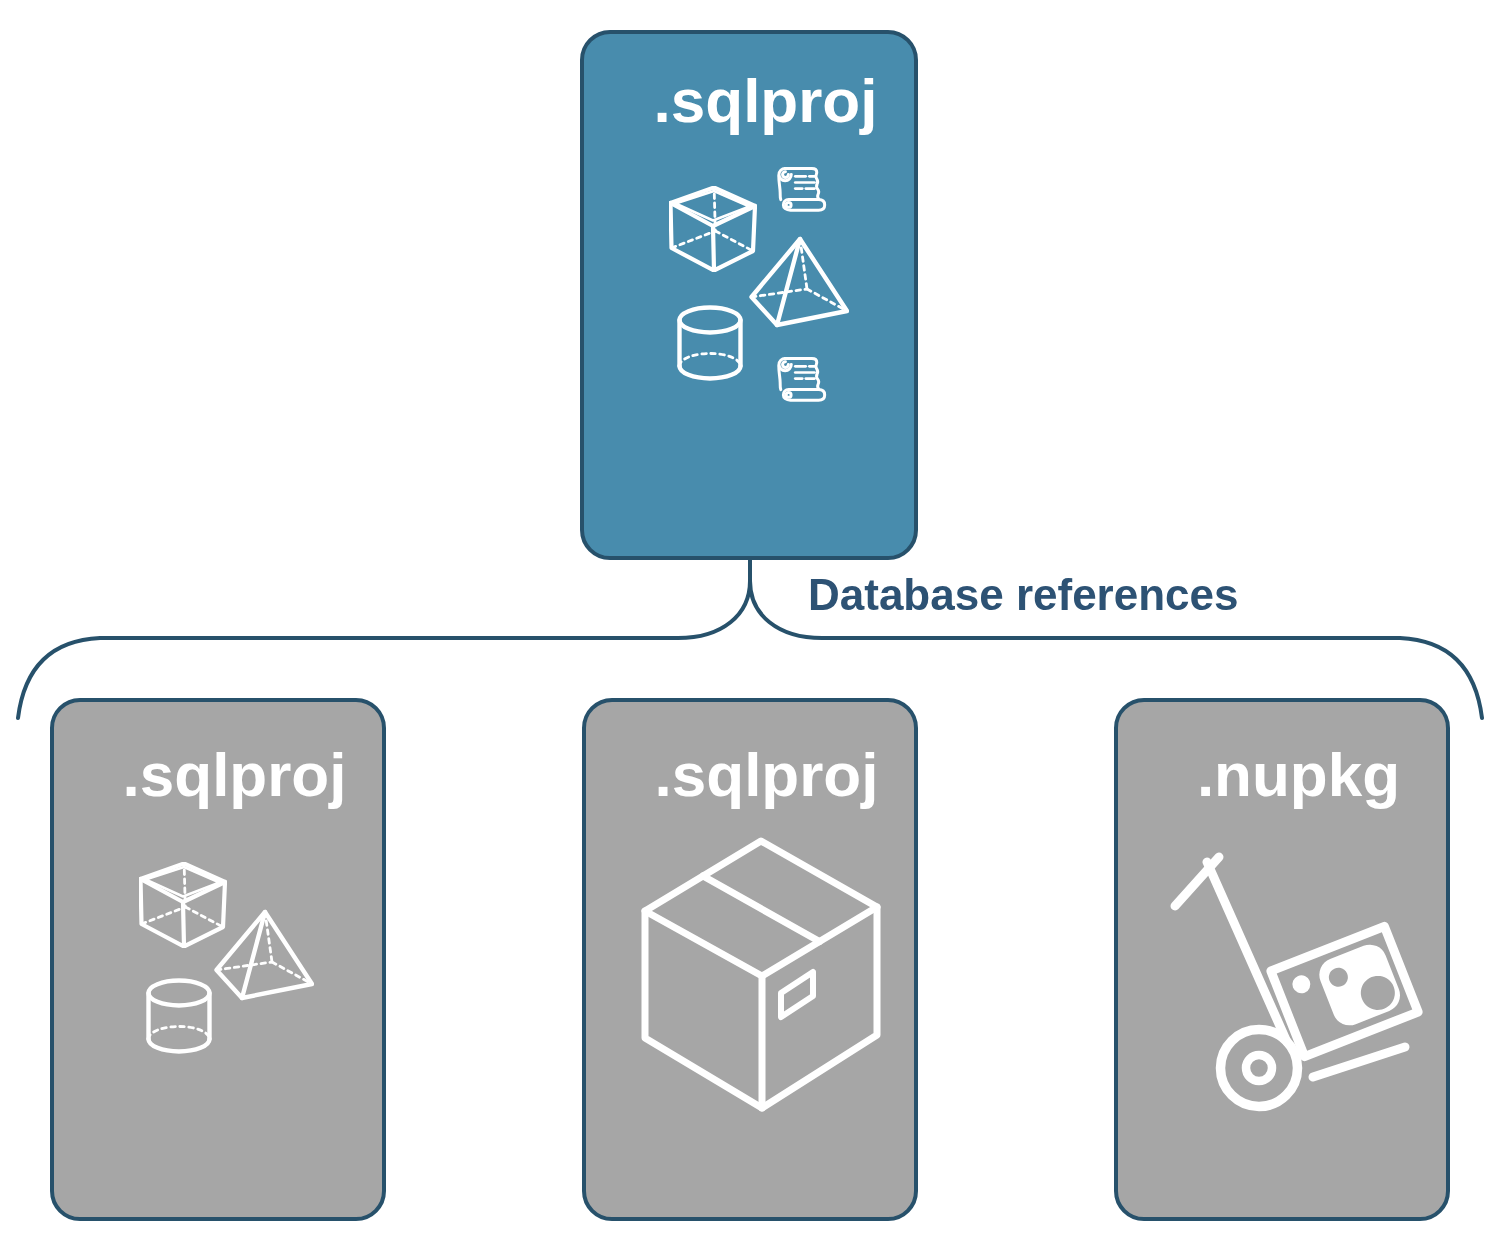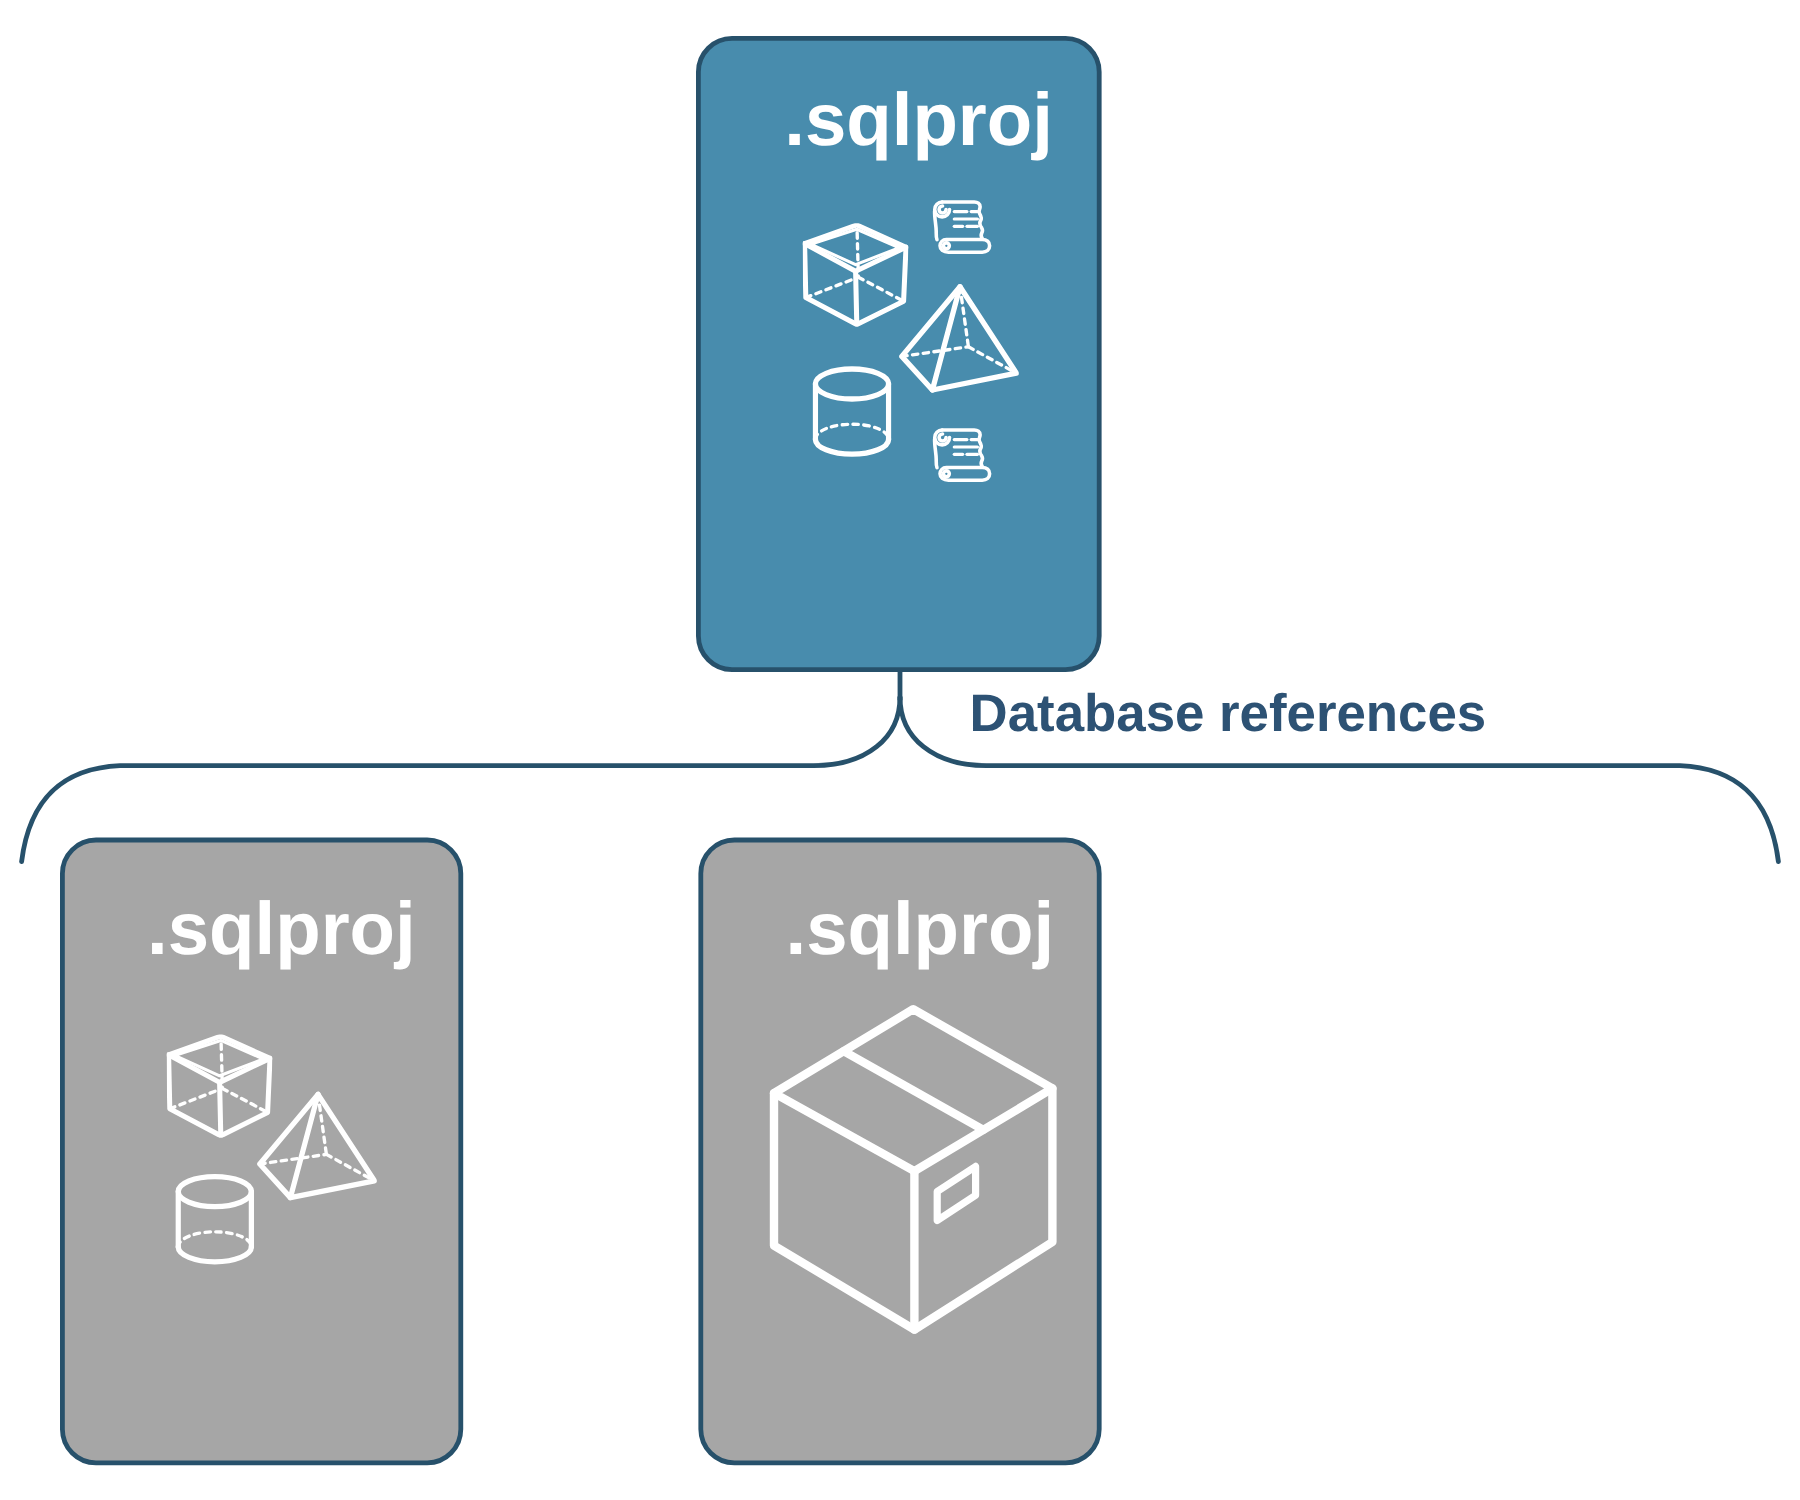--- a/index.html
+++ b/index.html
@@ -141,14 +141,20 @@
       </svg>
   </div>
 
   <div class="node child" style="left:582px">
     <div class="node-title">.sqlproj</div>
     <svg class="ic" style="left:53px;top:135px;width:244px;height:275px" viewBox="0 0 244 275">
         <use href="#sym-package"></use>
       </svg>
   </div>
 
+  <div class="node child" style="left:1114px">
+    <div class="node-title">.nupkg</div>
+    <svg class="ic" style="left:50px;top:147px;width:260px;height:266px" viewBox="0 0 260 266">
+        <use href="#sym-handtruck"></use>
+      </svg>
+  </div>
 
 </div>
 
 </body></html>

